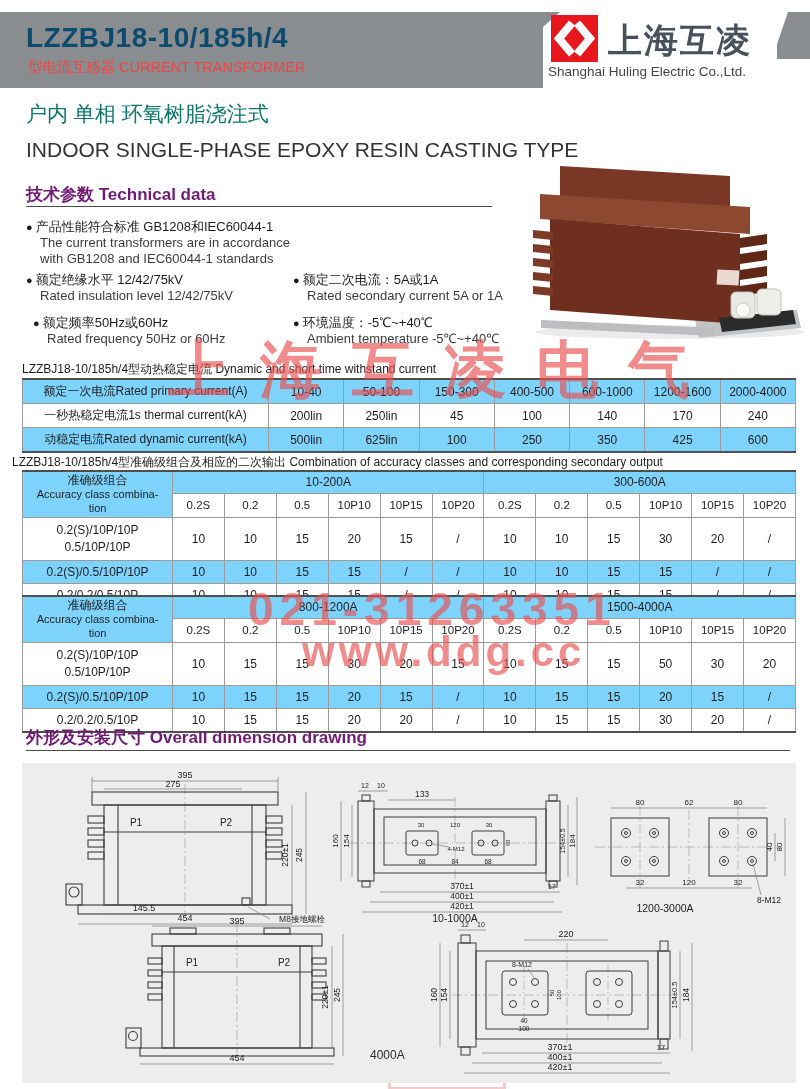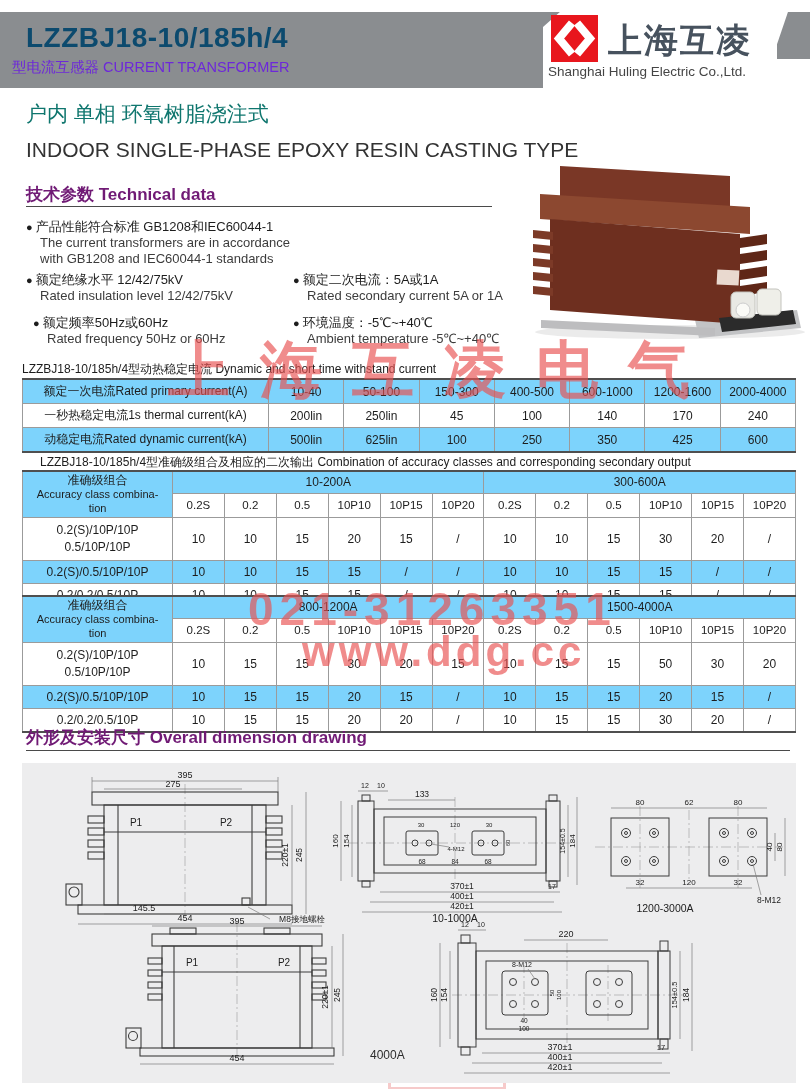--- a/index.html
+++ b/index.html
@@ -4,21 +4,21 @@
 <style>
   html,body{margin:0;padding:0;background:#fff;}
   #page{position:relative;width:810px;height:1089px;background:#fff;overflow:hidden;
         font-family:"Liberation Sans",sans-serif;color:#222;}
   .abs{position:absolute;}
   
   .banner{left:0;top:12px;width:600px;height:76px;background:#8a8d90;}
   .corner{left:772px;top:12px;width:38px;height:47px;background:#8a8d90;
           clip-path:polygon(42% 0,100% 0,100% 100%,0 100%);}
   .model{left:26px;top:22px;font-size:28px;font-weight:bold;color:#0c4a6e;letter-spacing:.5px;}
-  .subtitle{left:12px;top:58px;font-size:14.5px;color:#6d28d9;}
+  .subtitle{left:28px;top:58px;font-size:14.5px;color:#ef4444;}
   .plaque{left:543px;top:0;width:234px;height:96px;background:#fff;
           clip-path:polygon(13% 0,100% 0,100% 100%,0 100%,0 28%);}
   .logo{left:551px;top:15px;}
   .brandcn{left:608px;top:18px;font-size:34px;font-weight:bold;color:#47525e;letter-spacing:2px;}
   .branden{left:548px;top:64px;width:232px;font-size:13.5px;color:#454545;}
   
   .t-cn{left:26px;top:100px;font-size:21px;color:#0f766e;}
   .t-en{left:26px;top:128px;font-size:21px;color:#333;margin-top:10px;}
   
   .sec-h{font-size:17px;font-weight:bold;color:#701a75;}
@@ -167,21 +167,21 @@
       <td>625lin</td>
       <td>100</td>
       <td>250</td>
       <td>350</td>
       <td>425</td>
       <td>600</td>
     </tr>
   </tbody>
     </table>
 
-  <div class="abs cap" style="left:40px;top:454px;">LZZBJ18-10/185h/4型准确级组合及相应的二次输出 Combination of accuracy classes and corresponding secondary output</div>
+  <div class="abs cap" style="left:12px;top:454px;">LZZBJ18-10/185h/4型准确级组合及相应的二次输出 Combination of accuracy classes and corresponding secondary output</div>
   <table class="dtable" id="t2" style="left:22px;top:470px;">
     <colgroup>
         <col style="width:150px">
         <col>
         <col>
         <col>
         <col>
         <col>
         <col>
         <col>

